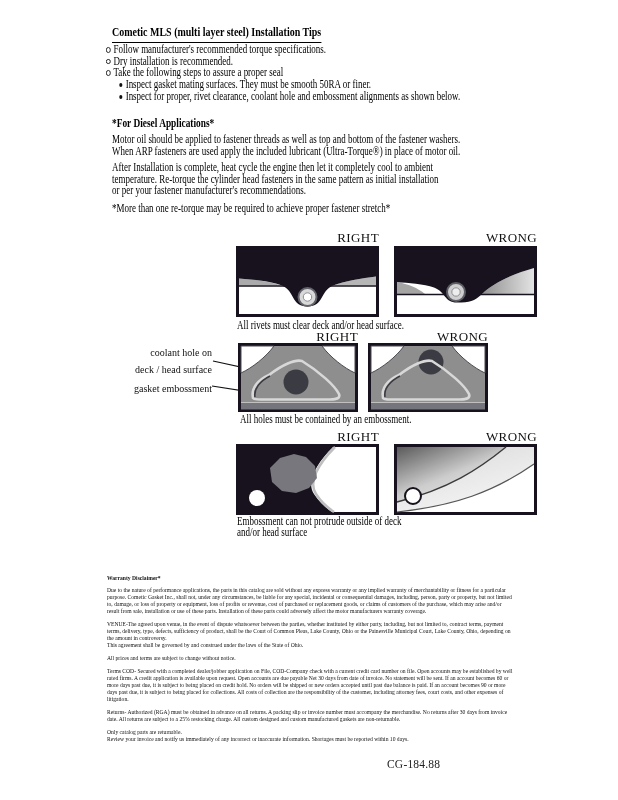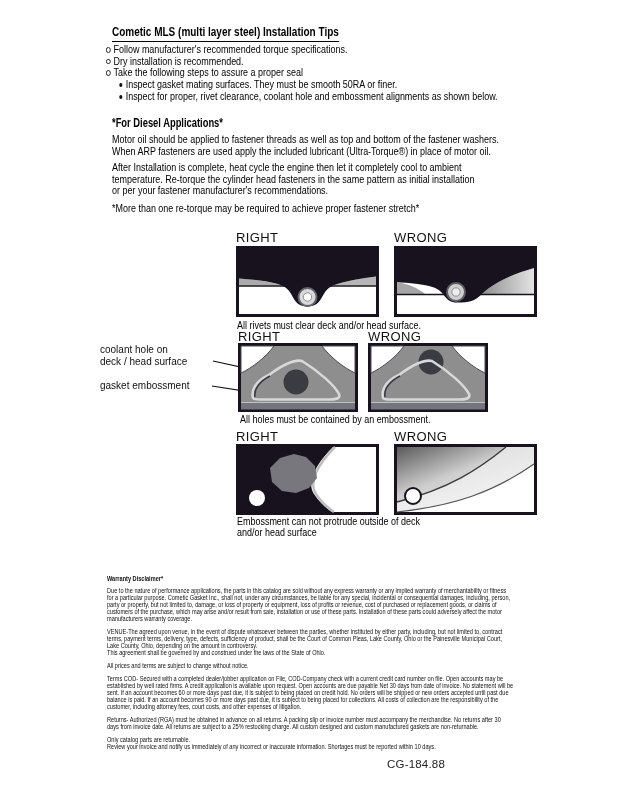--- a/index.html
+++ b/index.html
@@ -1,18 +1,18 @@
 <!DOCTYPE html>
 <html><head>
 <meta charset="utf-8">
 <style>
   html,body{margin:0;padding:0;background:#e8e8e8;}
   .page{
     position:relative;width:618px;height:800px;background:#ffffff;
-    font-family:Liberation Sans, sans-serif;color:#000;
+    font-family:Liberation Serif, serif;color:#000;
     margin:0 auto;overflow:hidden;
   }
   .abs{position:absolute;}
   .cond{transform:scaleX(0.78);transform-origin:0 0;}
   .cond74{transform:scaleX(0.74);transform-origin:0 0;}
   .cond80{transform:scaleX(0.80);transform-origin:0 0;}
 
   .title{
     left:112px;top:24px;width:520px;
     font-size:13.5px;font-weight:bold;white-space:nowrap;
@@ -20,24 +20,24 @@
   .title .tline{display:inline-block;border-bottom:1.6px solid #000;padding-bottom:2px;}
 
   .tips{left:106px;top:44px;width:640px;font-size:11.5px;line-height:11.7px;}
   .tiprow{display:flex;align-items:center;height:11.7px;white-space:nowrap;}
   .b1{width:3.6px;height:3.6px;border:1px solid #111;border-radius:50%;margin-right:4px;flex:0 0 auto;}
   .b2{width:4.2px;height:4.2px;background:#111;border-radius:50%;margin:0 4px 0 17px;flex:0 0 auto;}
 
   .h2{font-size:12px;font-weight:bold;white-space:nowrap;}
   .body{font-size:11.5px;line-height:11.7px;white-space:pre-line;width:560px;}
 
-  .rwlabel{font-size:13px;letter-spacing:0.4px;text-align:left;color:#111;}
+  .rwlabel{font-size:13px;letter-spacing:0.4px;text-align:right;color:#111;}
   .caption{font-size:11.5px;line-height:11px;white-space:pre-line;width:420px;}
 
-  .sidelabel{font-size:10px;line-height:12px;width:112px;color:#111;}
+  .sidelabel{font-size:10px;line-height:17px;text-align:right;width:112px;color:#111;}
 
   .legal{left:107px;top:575px;width:508px;font-size:7px;line-height:7px;color:#111;}
   .legal p{margin:0 0 6px 0;}
   .legal p.tight{margin:0;}
   .legal .lhead{font-weight:bold;margin:0 0 5px 0;}
 
   .footer-code{left:387px;top:758px;font-size:11.5px;color:#222;letter-spacing:0.2px;}
   svg{display:block;}
 </style>
 </head>

